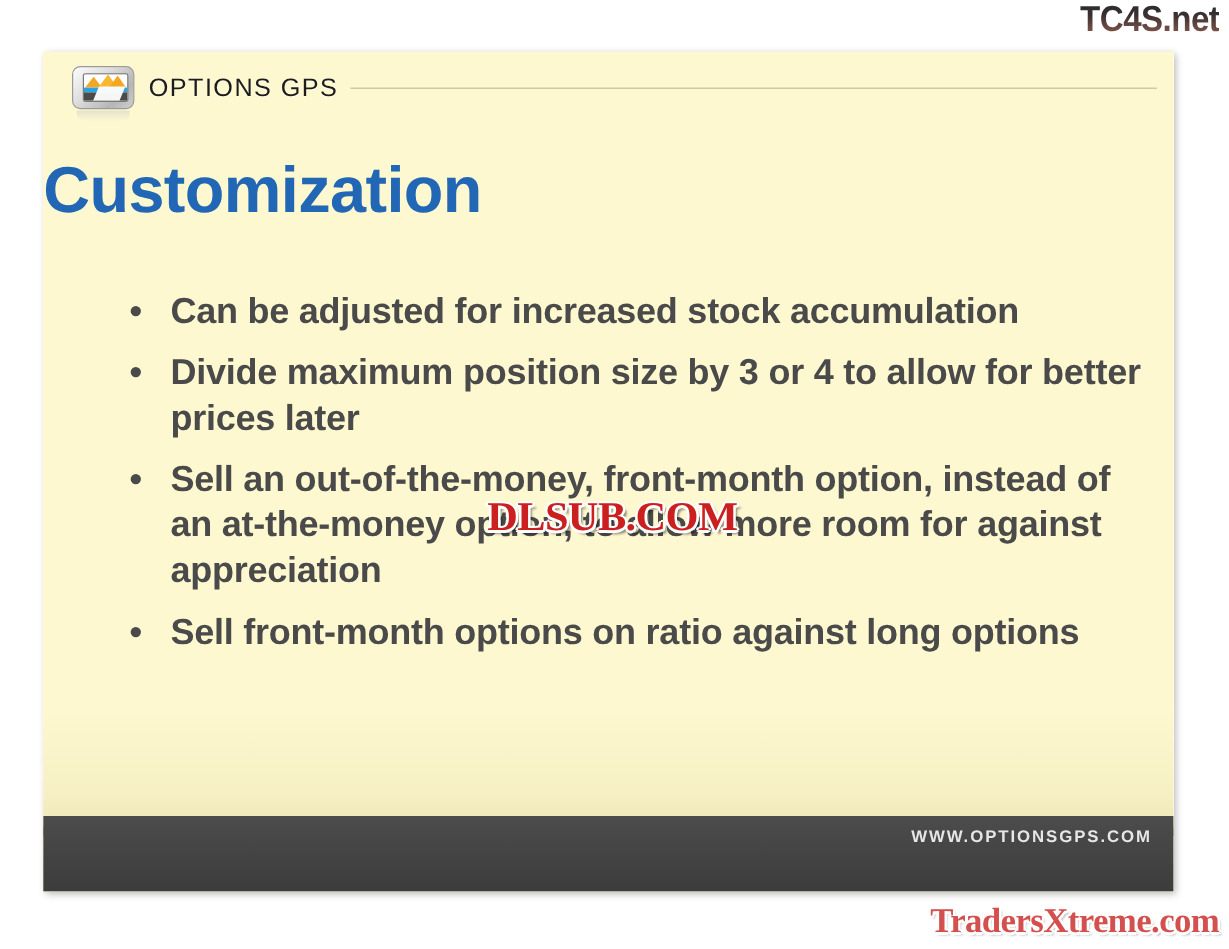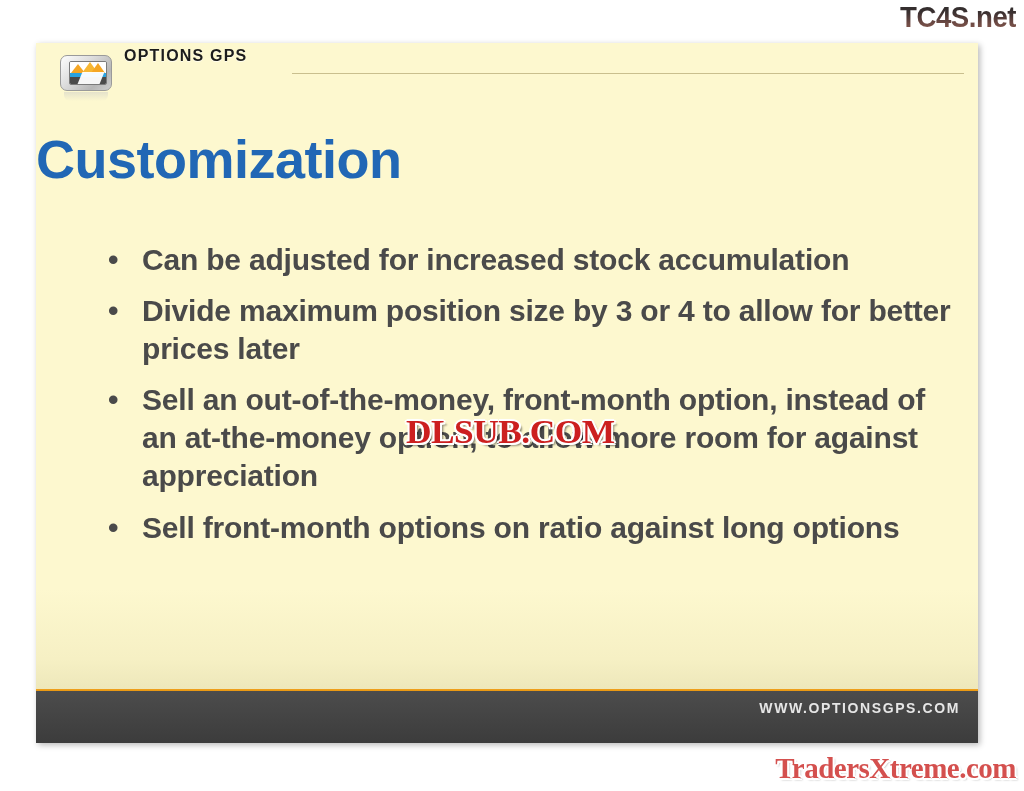--- a/index.html
+++ b/index.html
@@ -102,24 +102,24 @@
                      background:#ffffff; transform: skewX(-22deg); opacity:0.95; }
   #gps-icon .reflection {
     position:absolute; left:4px; top:37px; width:44px; height:9px;
     background: linear-gradient(180deg, rgba(200,200,200,0.45), rgba(253,248,207,0));
     border-radius: 0 0 6px 6px;
   }
 
   #logo-text {
     position: absolute;
     left: 88px;
-    top: 4px;
-    font-family: "Liberation Sans", sans-serif;
-    font-weight: bold;
-    font-size: 16px;
+    top: 19px;
+    font-family: "Liberation Sans", sans-serif;
+    font-weight: normal;
+    font-size: 21px;
     letter-spacing: 1.2px;
     color: #1c1c1c;
     font-variant: small-caps;
     text-transform: uppercase;
     text-shadow: 0 1px 0 rgba(255,255,255,0.6);
   }
   #header-rule {
     position: absolute;
     left: 256px;
     top: 30px;
@@ -178,21 +178,21 @@
     bottom: 46px;
     width: 100%;
     height: 8px;
     background: linear-gradient(180deg, #f0a21e 0%, #e08800 55%, #c97a00 100%);
   }
   #footer-bar {
     position: absolute;
     left: 0;
     bottom: 0;
     width: 100%;
-    height: 52px;
+    height: 63px;
     background: linear-gradient(180deg, #4c4c4c 0%, #444444 50%, #3c3c3c 100%);
     text-align: right;
   }
   #footer-url {
     position: absolute;
     right: 18px;
     top: 9px;
     font-family: "Liberation Sans", sans-serif;
     font-weight: bold;
     font-size: 14px;

